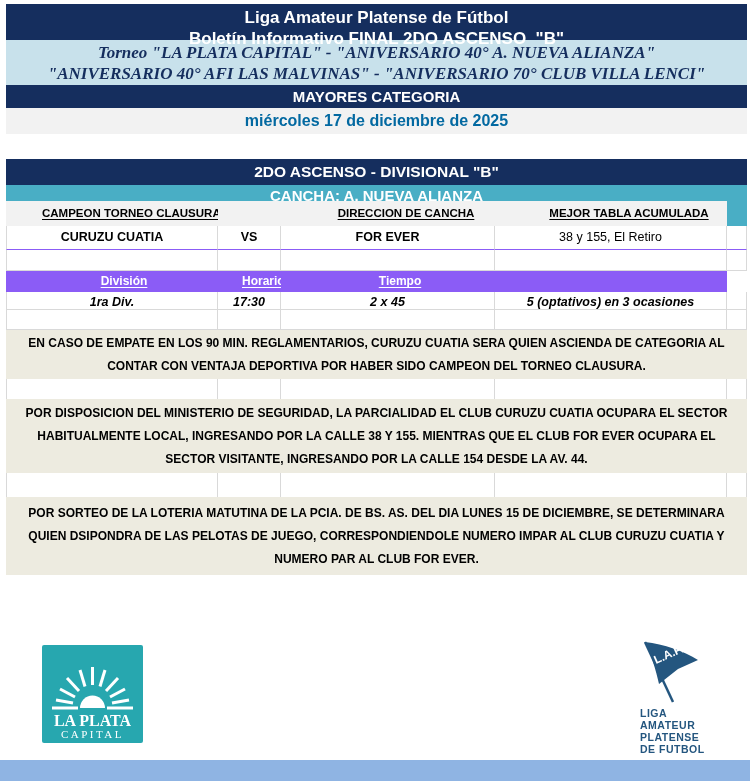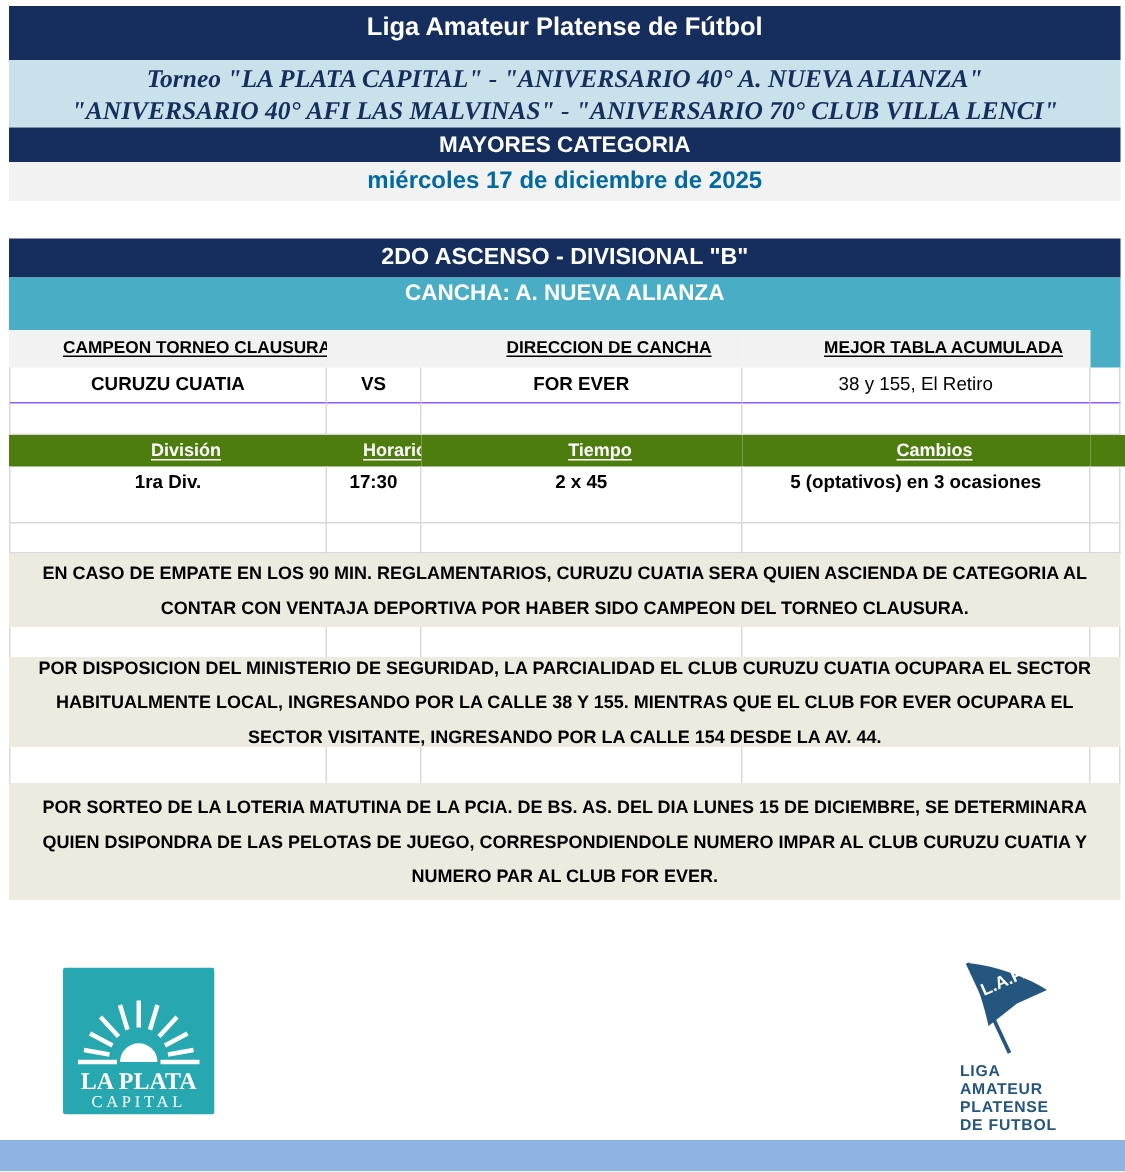--- a/index.html
+++ b/index.html
@@ -11,67 +11,68 @@
   .band { width:100%; text-align:center; }
   .navy { background:#152e5e; color:#ffffff; }
   .header-band { height:36px; padding-top:3px; }
   .header-band div { font-size:17px; font-weight:bold; line-height:21px; white-space:pre; }
   .tournament-band { height:45px; background:#c8e1eb; color:#152e5e; padding-top:2px; }
   .tournament-band div { font-family:"Liberation Serif", serif; font-style:italic; font-weight:bold; font-size:17px; line-height:21px; }
   .category-band { height:23px; font-size:15px; font-weight:bold; line-height:23px; }
   .datebar { height:26px; background:#f2f2f2; color:#0369a1; font-size:16px; font-weight:bold; line-height:25px; }
   .gap1 { height:25px; background:#ffffff; }
   .division-band { height:26px; font-size:15.5px; font-weight:bold; line-height:26px; }
-  .venue-band { height:35px; background:#49aec5; color:#fff; font-size:15px; font-weight:bold; line-height:22px; }
+  .venue-band { height:16px; background:#49aec5; color:#fff; font-size:15px; font-weight:bold; line-height:22px; }
 
   .grid { display:grid; grid-template-columns:212px 63px 214px 232px 20px; width:741px; }
   .cell { text-align:center; overflow:hidden; white-space:nowrap; }
 
   .row-head { height:25px; }
   .row-head .cell { background:#f2f2f2; font-size:11.5px; font-weight:bold; line-height:25px; color:#000; }
   .row-head .cell u { text-underline-offset:2px;padding-left:36px; }
   .row-head .teal-cell { background:#49aec5; }
 
   .row-vs { height:24px; }
   .row-vs .cell { font-size:12.5px; line-height:23px; border-bottom:1px solid #8b5cf6; border-right:1px solid #d9d9d9; }
   .row-vs .cell:first-child { border-left:1px solid #d9d9d9; }
   .bold { font-weight:bold; }
 
   .row-empty { }
   .row-empty .cell { border-bottom:1px solid #d9d9d9; border-right:1px solid #d9d9d9; }
   .row-empty .cell:first-child { border-left:1px solid #d9d9d9; }
 
   .row-keys { height:21px; }
-  .row-keys .cell { background:#4d7c0f; color:#ffffff; font-size:12px; font-weight:bold; line-height:21px;padding-left:24px; }
+  .row-keys .cell { background:#8b5cf6; color:#ffffff; font-size:12px; font-weight:bold; line-height:21px;padding-left:24px; }
   .row-keys .cell u { text-underline-offset:2px; }
 
-  .row-vals { height:38px; }
+  .row-vals { height:18px;font-style:italic; }
   .row-vals .cell { font-size:12.5px; font-weight:bold; line-height:21px; border-bottom:1px solid #d9d9d9; border-right:1px solid #d9d9d9; }
   .row-vals .cell:first-child { border-left:1px solid #d9d9d9; }
 
   .note { width:741px; background:#edebe0; color:#000; text-align:center;
           font-size:12px; font-weight:bold; line-height:23px; padding:2px 6px; 
           display:flex; align-items:center; justify-content:center; }
   .note1 { height:49px; }
-  .note2 { height:60px; }
+  .note2 { height:74px; }
   .note3 { height:78px; }
 
   .footer-bar { position:absolute; left:0; top:760px; width:750px; height:21px; background:#8fb4e3; }
 
   .laplata-logo { position:absolute; left:42px; top:645px; }
   .lap-logo { position:absolute; left:632px; top:636px; }
 </style>
 </head>
 <body>
 
 <div class="page">
   <div class="doc">
 
     <div class="band navy header-band">
       <div>Liga Amateur Platense de Fútbol</div>
+      <div>Boletín Informativo FINAL 2DO ASCENSO  "B"</div>
     </div>
 
     <div class="band tournament-band">
       <div>Torneo "LA PLATA CAPITAL" - "ANIVERSARIO 40° A. NUEVA ALIANZA"</div>
       <div>"ANIVERSARIO 40° AFI LAS MALVINAS" - "ANIVERSARIO 70° CLUB VILLA LENCI"</div>
     </div>
 
     <div class="band navy category-band">MAYORES CATEGORIA</div>
 
     <div class="band datebar">miércoles 17 de diciembre de 2025</div>
@@ -103,21 +104,20 @@
         <div class="cell"></div>
         <div class="cell"></div>
         <div class="cell"></div>
         <div class="cell"></div>
     </div>
 
     <div class="grid row-keys">
       <div class="cell"><u>División</u></div>
       <div class="cell"><u>Horario</u></div>
       <div class="cell"><u>Tiempo</u></div>
-      <div class="cell"><u>Cambios</u></div>
       <div class="cell"></div>
     </div>
 
     <div class="grid row-vals">
       <div class="cell">1ra Div.</div>
       <div class="cell">17:30</div>
       <div class="cell">2 x 45</div>
       <div class="cell">5 (optativos) en 3 ocasiones</div>
       <div class="cell"></div>
     </div>

